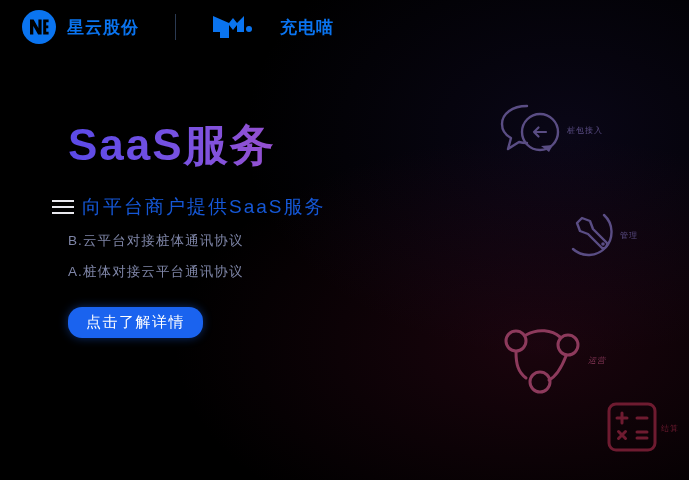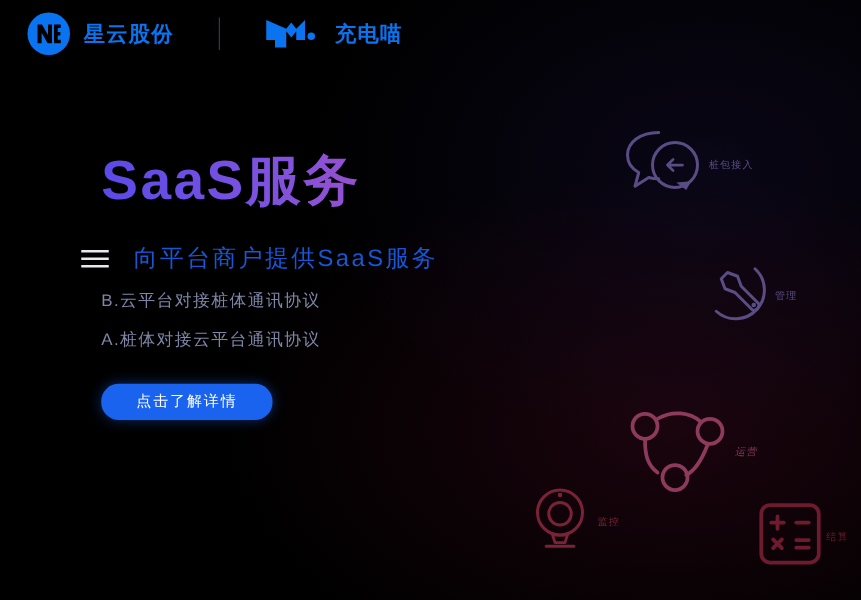--- a/index.html
+++ b/index.html
@@ -64,56 +64,56 @@
   .brand-divider {
     width: 1px;
     height: 26px;
     background: #2b3a52;
     margin-left: 36px;
     margin-right: 36px;
   }
   .brand-right {
     display: flex;
     align-items: center;
-    gap: 12px;
+    gap: 24px;
   }
   .catmark { display: block; }
   .brand-right-text {
     color: #0a74f0;
     font-size: 17px;
     font-weight: bold;
     letter-spacing: 1px;
     white-space: nowrap;
   }
 
   
   .hero {
     position: absolute;
-    left: 81px;
+    left: 68px;
     top: 122px;
     width: 520px;
   }
   .hero-title {
     font-size: 44px;
     font-weight: bold;
     letter-spacing: 2px;
     line-height: 1.05;
     margin: 0;
     background: linear-gradient(90deg, #5b4ae8 0%, #7b52e0 24%, #a74fc4 50%, #d94d9e 74%, #ef5596 100%);
     -webkit-background-clip: text;
     background-clip: text;
     color: transparent;
     -webkit-text-fill-color: transparent;
     white-space: nowrap;
   }
 
   .hero-sub {
     display: flex;
     align-items: center;
-    gap: 20px;
+    gap: 8px;
     margin-top: 26px;
     margin-left: -16px;
   }
   .hamburger {
     display: flex;
     flex-direction: column;
     justify-content: center;
     gap: 4px;
     width: 22px;
     flex: none;
@@ -149,22 +149,22 @@
   }
   .hero-list div { margin: 0; }
 
   .cta {
     margin-top: 20px;
     display: inline-block;
     background: #1a63ef;
     color: #ffffff;
     border: none;
     border-radius: 14px;
-    padding: 6px 28px;
-    font-size: 12px;
+    padding: 6px 18px;
+    font-size: 15px;
     letter-spacing: 1.5px;
     font-family: Liberation Serif, serif;
     cursor: pointer;
     box-shadow: 0 0 10px rgba(26,99,239,0.45);
   }
 
   
   .deco { position: absolute; }
   .deco-fig {
     display: flex;
@@ -281,34 +281,20 @@
           <circle cx="40" cy="60" r="10" stroke="#8d3a5c" stroke-width="3" fill="none"></circle>
           <path d="M26 13 C38 6 52 8 60 15" stroke="#8d3a5c" stroke-width="3" stroke-linecap="round" fill="none"></path>
           <path d="M16 30 C16 42 18 50 26 56" stroke="#8d3a5c" stroke-width="3" stroke-linecap="round" fill="none"></path>
           <path d="M66 34 C61 47 55 55 49 58" stroke="#8d3a5c" stroke-width="3" stroke-linecap="round" fill="none"></path>
         </svg>
       </span>
       <span class="deco-label c-pink">运营</span>
     </div>
   </div>
 
-  <div class="deco deco-camera">
-    <div class="deco-fig">
-      <span>
-        <svg width="56" height="56" viewBox="0 0 56 56" fill="none" aria-hidden="true">
-          <circle cx="28" cy="23" r="18" stroke="#7a2338" stroke-width="2.4" fill="none"></circle>
-          <circle cx="28" cy="24" r="9" stroke="#7a2338" stroke-width="2.4" fill="none"></circle>
-          <circle cx="28" cy="9" r="1.8" fill="#7a2338"></circle>
-          <path d="M22 41 L34 41 L32 47 L24 47 Z" stroke="#7a2338" stroke-width="2.2" stroke-linejoin="round" fill="none"></path>
-          <path d="M17 50 L39 50" stroke="#7a2338" stroke-width="2.4" stroke-linecap="round"></path>
-        </svg>
-      </span>
-      <span class="deco-label c-red">监控</span>
-    </div>
-  </div>
 
   <div class="deco deco-calc">
     <div class="deco-fig">
       <span>
         <svg width="54" height="54" viewBox="0 0 54 54" fill="none" aria-hidden="true">
           <rect x="4" y="4" width="46" height="46" rx="7" stroke="#6e1b30" stroke-width="3" fill="none"></rect>
           <path d="M12 18 L22 18 M17 13 L17 23" stroke="#6e1b30" stroke-width="3" stroke-linecap="round"></path>
           <path d="M32 18 L42 18" stroke="#6e1b30" stroke-width="3" stroke-linecap="round"></path>
           <path d="M13.5 31.5 L20.5 38.5 M20.5 31.5 L13.5 38.5" stroke="#6e1b30" stroke-width="3" stroke-linecap="round"></path>
           <path d="M32 32 L42 32 M32 38 L42 38" stroke="#6e1b30" stroke-width="3" stroke-linecap="round"></path>

